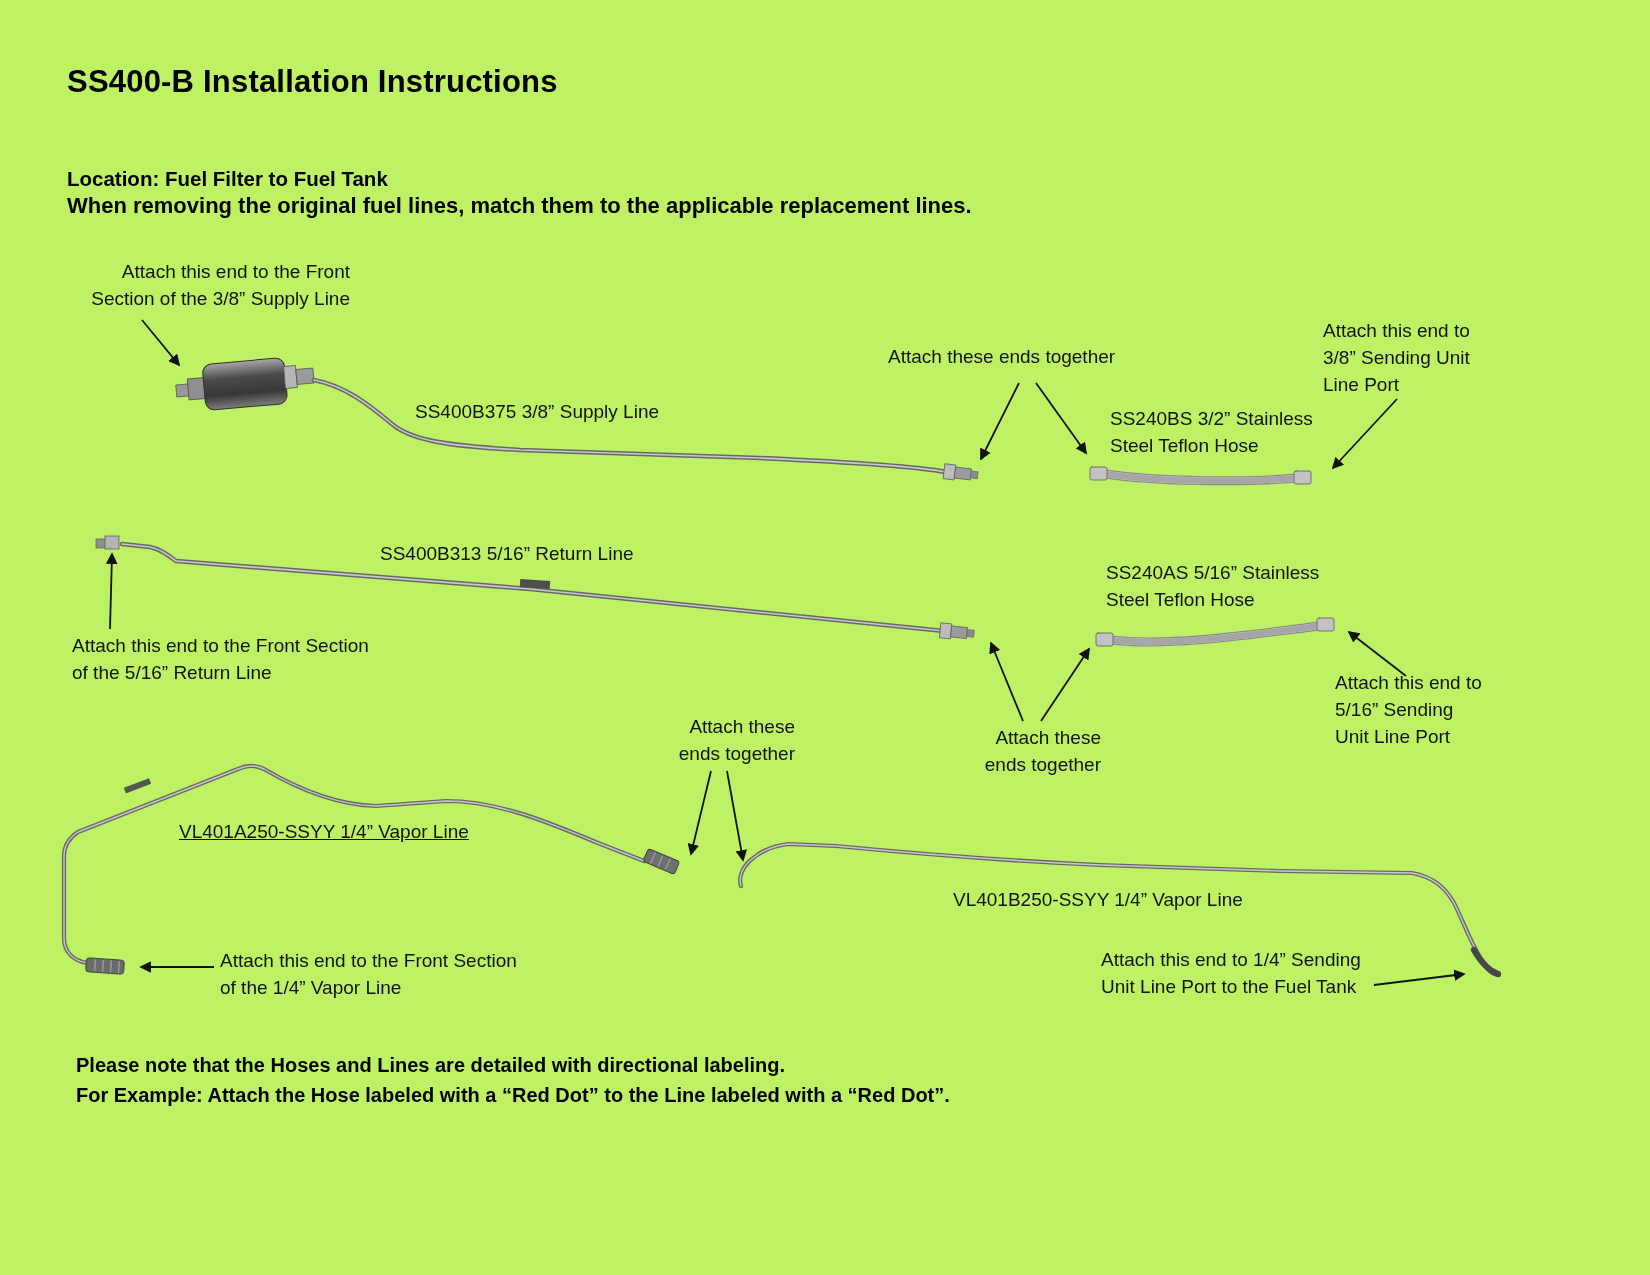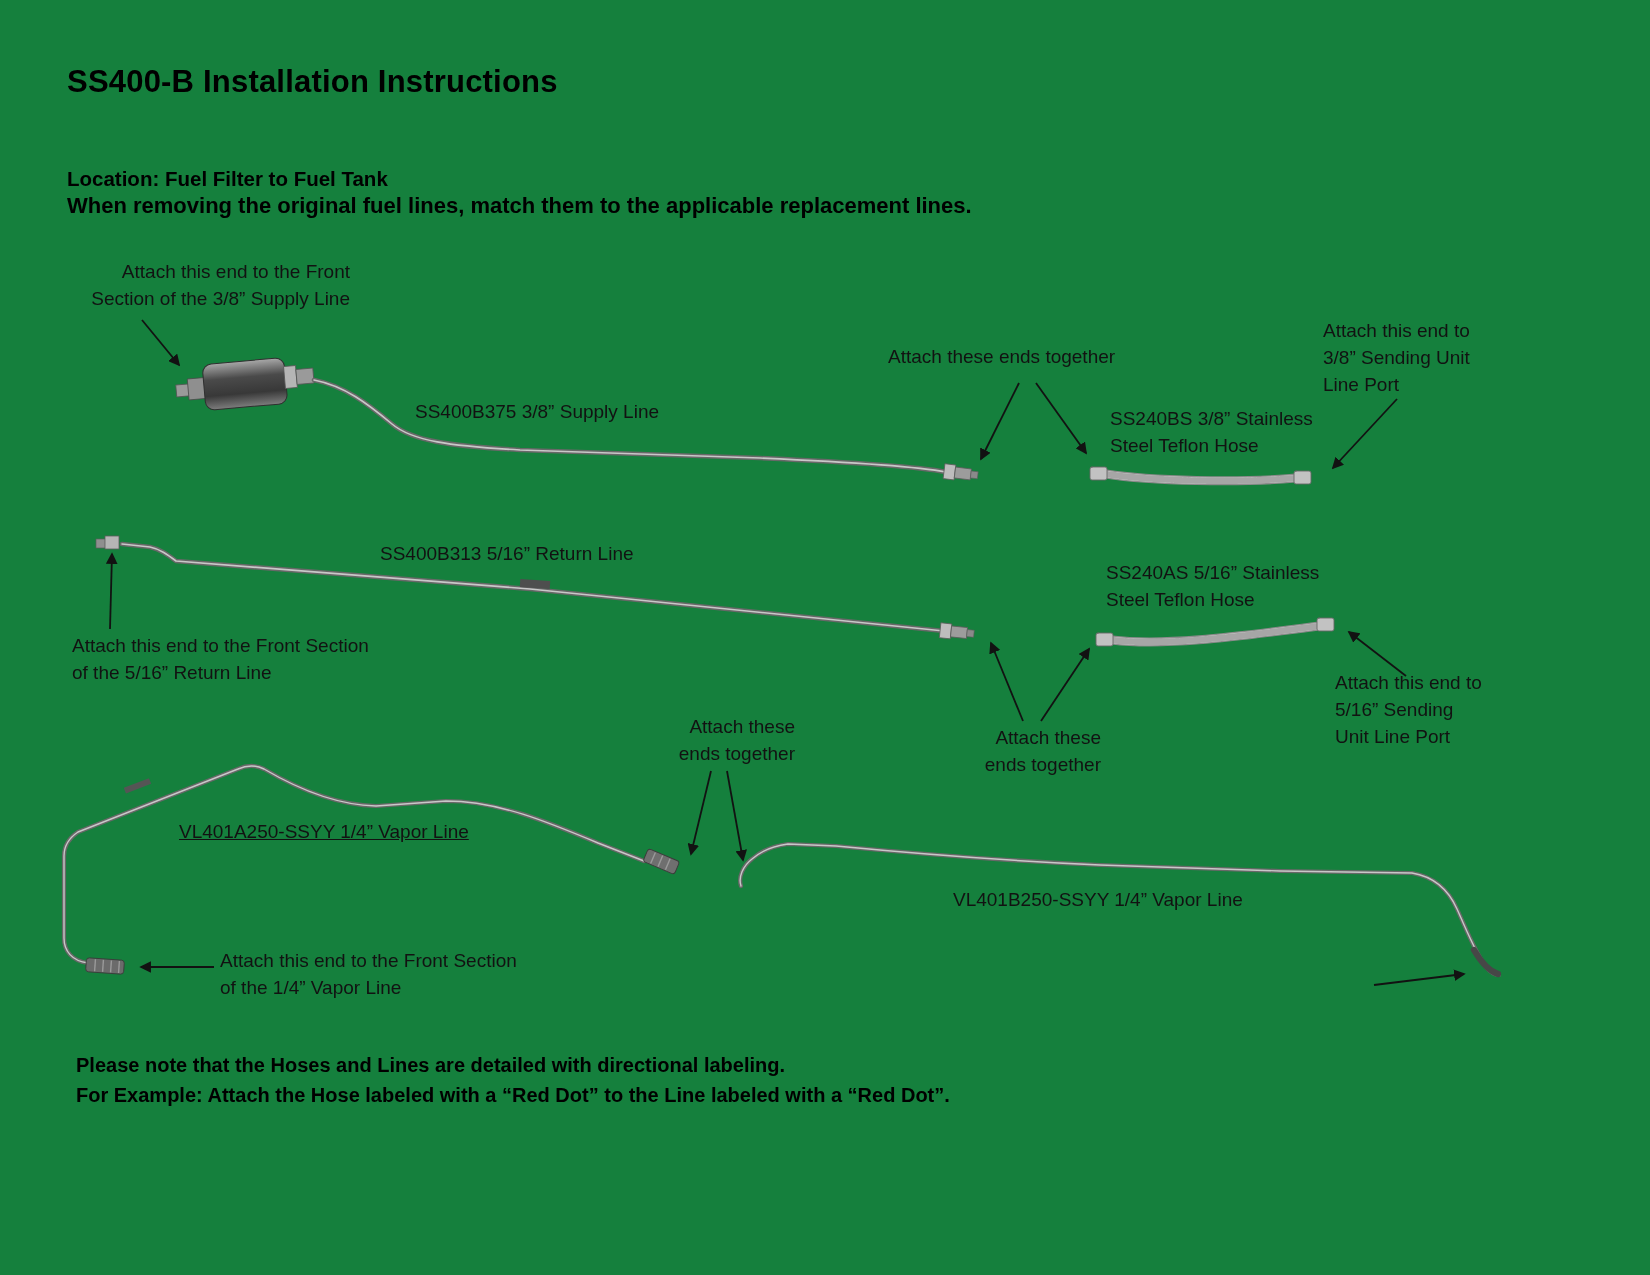--- a/index.html
+++ b/index.html
@@ -1,17 +1,17 @@
 <!DOCTYPE html>
 <html><head>
 <meta charset="utf-8">
 <style>
   html,body { margin:0; padding:0; background:#ffffff; }
   .sheet {
-    position:relative; width:1650px; height:1275px; background:#15803d;
+    position:relative; width:1650px; height:1275px; background:#bef264;
     font-family:"Liberation Sans", sans-serif; color:#000; overflow:hidden;
   }
   .art { position:absolute; left:0; top:0; }
   .title { position:absolute; left:67px; top:64px; font-size:31px; font-weight:bold; letter-spacing:0.2px; }
   .sub   { position:absolute; left:67px; top:127px; font-size:20.5px; font-weight:bold;margin-top:40px; }
   .intro { position:absolute; left:67px; top:193px; font-size:22px; font-weight:bold; }
   .label { position:absolute; font-size:19px; line-height:1.42; white-space:pre-line; color:#121212; }
   .center { text-align:right; }
   .note { position:absolute; left:76px; top:1050px; font-size:20px; font-weight:bold; line-height:1.5; white-space:pre-line; }
 </style>
@@ -127,21 +127,21 @@
   <div class="sub">Location: Fuel Filter to Fuel Tank</div>
   <div class="intro">When removing the original fuel lines, match them to the applicable replacement lines.</div>
 
   <div class="label center" style="left:55px; top:259px; width:295px;">Attach this end to the Front
 Section of the 3/8” Supply Line</div>
 
   <div class="label" style="left:415px; top:399px;">SS400B375 3/8” Supply Line</div>
 
   <div class="label" style="left:888px; top:344px;">Attach these ends together</div>
 
-  <div class="label" style="left:1110px; top:406px;">SS240BS 3/8” Stainless
+  <div class="label" style="left:1110px; top:406px;">SS240BS 3/2” Stainless
 Steel Teflon Hose</div>
 
   <div class="label" style="left:1323px; top:318px; width:180px;">Attach this end to
 3/8” Sending Unit
 Line Port</div>
 
   <div class="label" style="left:380px; top:541px;">SS400B313 5/16” Return Line</div>
 
   <div class="label" style="left:72px; top:633px;">Attach this end to the Front Section
 of the 5/16” Return Line</div>
@@ -159,17 +159,19 @@
 5/16” Sending
 Unit Line Port</div>
 
   <div class="label" style="left:179px; top:819px;text-decoration:underline;">VL401A250-SSYY 1/4” Vapor Line</div>
 
   <div class="label" style="left:953px; top:866px;margin-top:21px;">VL401B250-SSYY 1/4” Vapor Line</div>
 
   <div class="label" style="left:220px; top:948px;">Attach this end to the Front Section
 of the 1/4” Vapor Line</div>
 
+  <div class="label" style="left:1101px; top:947px;">Attach this end to 1/4” Sending
+Unit Line Port to the Fuel Tank</div>
 
   <div class="note">Please note that the Hoses and Lines are detailed with directional labeling.
 For Example: Attach the Hose labeled with a “Red Dot” to the Line labeled with a “Red Dot”.</div>
 
 </div>
 
 </body></html>

